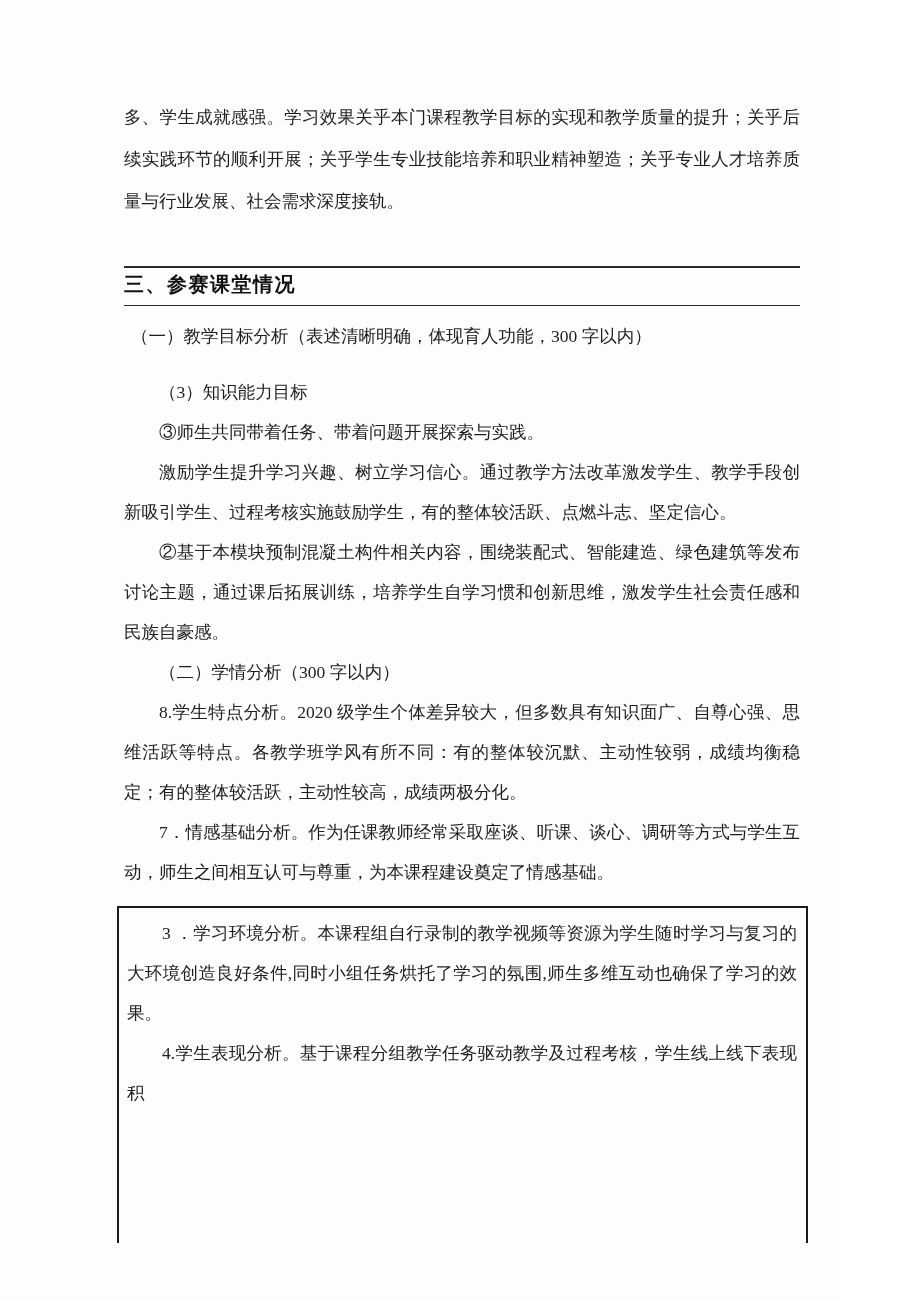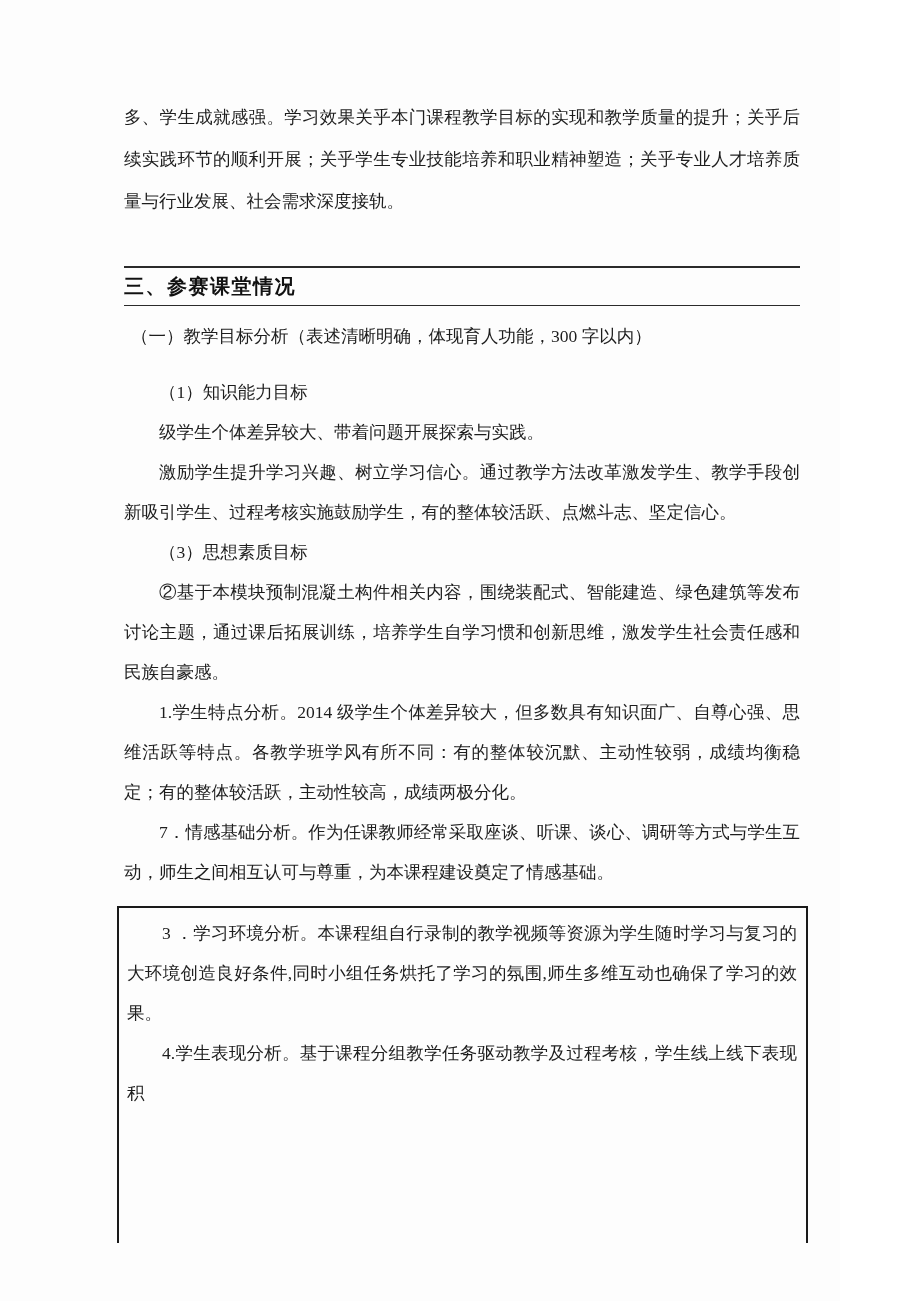--- a/index.html
+++ b/index.html
@@ -40,21 +40,21 @@
     text-indent: 0;
   }
   .section-rule-block {
     margin-top: 44px;
     border-top: 2.5px solid #2b2b2b;
     border-bottom: 1.5px solid #2b2b2b;
     padding: 3px 0 4px 0;
   }
   .section-heading {
     margin: 0;
-    font-family: Liberation Serif, serif;
+    font-family: Liberation Mono, monospace;
     font-size: 20px;
     font-weight: 700;
     line-height: 30px;
     letter-spacing: 1.5px;
     color: #111;
   }
   .subheading-1 {
     margin-top: 10px;
     margin-bottom: 16px;
     text-indent: 0.4em;
@@ -79,28 +79,28 @@
   <div class="content">
 
     <p class="para intro">多、学生成就感强。学习效果关乎本门课程教学目标的实现和教学质量的提升；关乎后续实践环节的顺利开展；关乎学生专业技能培养和职业精神塑造；关乎专业人才培养质量与行业发展、社会需求深度接轨。</p>
 
     <div class="section-rule-block">
       <h2 class="section-heading">三、参赛课堂情况</h2>
     </div>
 
     <p class="para subheading-1">（一）教学目标分析（表述清晰明确，体现育人功能，300 字以内）</p>
 
-    <p class="para">（1）知识能力目标</p>
-    <p class="para">级学生个体差异较大、带着问题开展探索与实践。</p>
+    <p class="para">（3）知识能力目标</p>
+    <p class="para">③师生共同带着任务、带着问题开展探索与实践。</p>
     <p class="para">激励学生提升学习兴趣、树立学习信心。通过教学方法改革激发学生、教学手段创新吸引学生、过程考核实施鼓励学生，有的整体较活跃、点燃斗志、坚定信心。</p>
-    <p class="para">（3）思想素质目标</p>
     <p class="para">②基于本模块预制混凝土构件相关内容，围绕装配式、智能建造、绿色建筑等发布讨论主题，通过课后拓展训练，培养学生自学习惯和创新思维，激发学生社会责任感和民族自豪感。</p>
 
+    <p class="para subheading-2">（二）学情分析（300 字以内）</p>
 
-    <p class="para">1.学生特点分析。2014 级学生个体差异较大，但多数具有知识面广、自尊心强、思维活跃等特点。各教学班学风有所不同：有的整体较沉默、主动性较弱，成绩均衡稳定；有的整体较活跃，主动性较高，成绩两极分化。</p>
+    <p class="para">8.学生特点分析。2020 级学生个体差异较大，但多数具有知识面广、自尊心强、思维活跃等特点。各教学班学风有所不同：有的整体较沉默、主动性较弱，成绩均衡稳定；有的整体较活跃，主动性较高，成绩两极分化。</p>
     <p class="para">7．情感基础分析。作为任课教师经常采取座谈、听课、谈心、调研等方式与学生互动，师生之间相互认可与尊重，为本课程建设奠定了情感基础。</p>
 
     <div class="boxed">
       <p class="para">3 ．学习环境分析。本课程组自行录制的教学视频等资源为学生随时学习与复习的大环境创造良好条件,同时小组任务烘托了学习的氛围,师生多维互动也确保了学习的效果。</p>
       <p class="para">4.学生表现分析。基于课程分组教学任务驱动教学及过程考核，学生线上线下表现积</p>
     </div>
 
   </div>
 </div>
 

